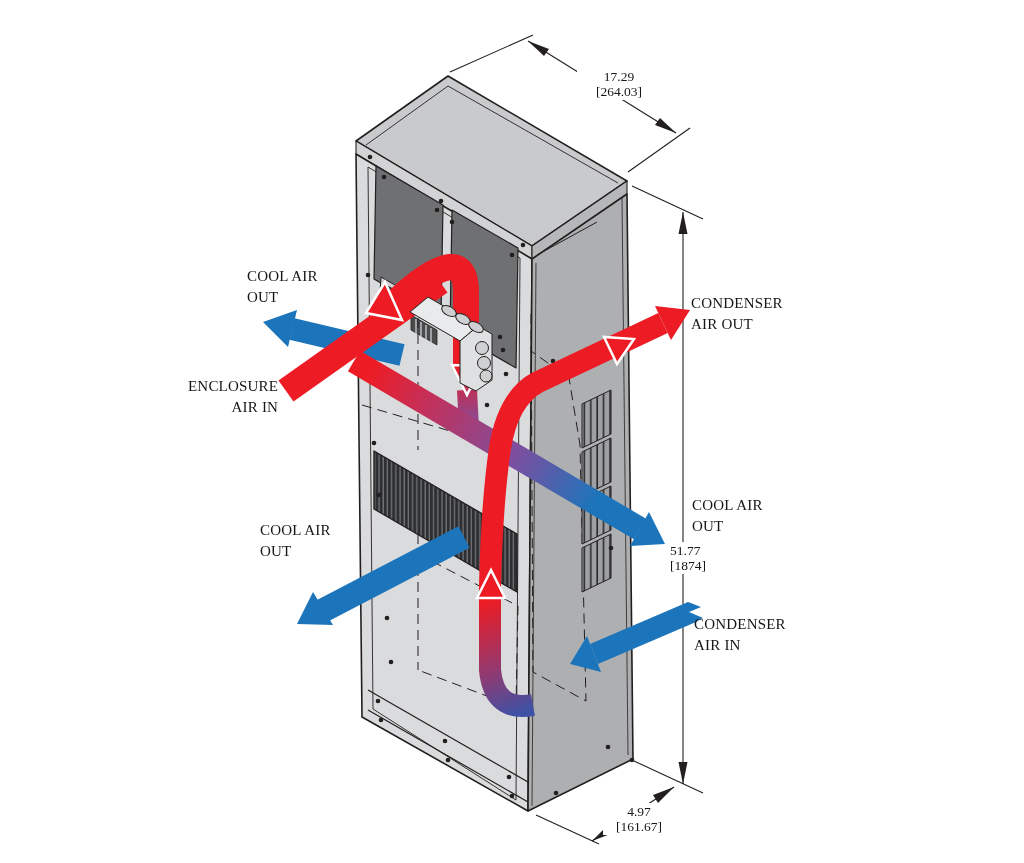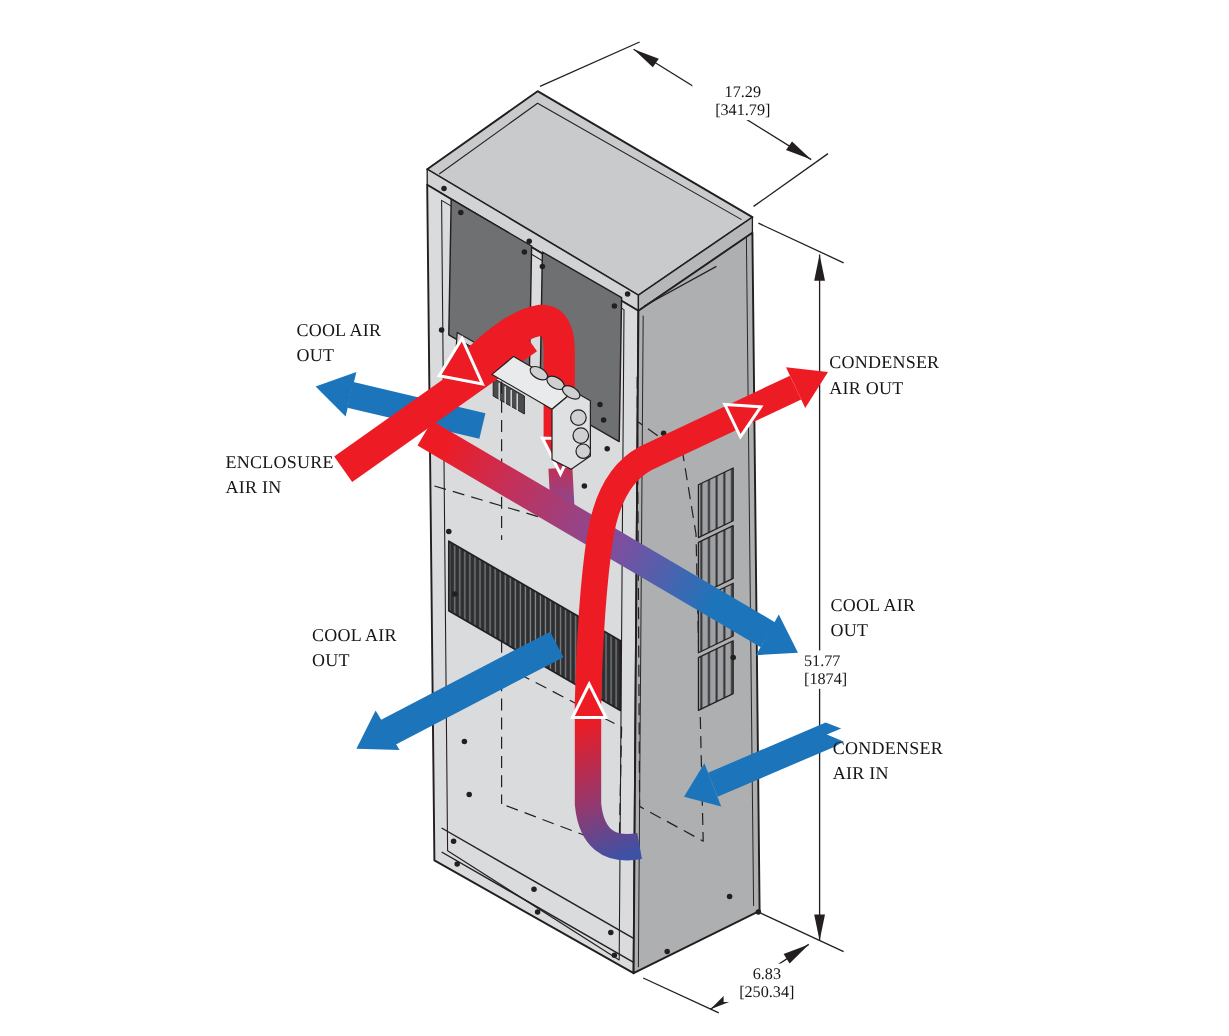--- a/index.html
+++ b/index.html
@@ -181,36 +181,36 @@
   </g>
 
   <g>
     <polygon points="590,630 688,588 701,593 689,598 703,604 696,608 598,650" fill="#1C75BB"></polygon>
     <polygon points="570,650 587,622 601,658" fill="#1C75BB"></polygon>
   </g>
 </svg>
 
   <div class="dim" style="left:577px;top:54px;width:80px;">
     <span>17.29</span>
-    <span>[341.79]</span>
+    <span>[264.03]</span>
   </div>
   <div class="dim left" style="left:668px;top:528px;width:42px;">
     <span>51.77</span>
     <span>[1874]</span>
   </div>
   <div class="dim" style="left:603px;top:789px;width:68px;">
-    <span>6.83</span>
-    <span>[250.34]</span>
+    <span>4.97</span>
+    <span>[161.67]</span>
   </div>
 
   <div class="lbl" style="left:247px;top:252px;">
     <span>COOL AIR</span>
     <span>OUT</span>
   </div>
-  <div class="lbl" style="left:188px;top:362px;">
+  <div class="lbl" style="left:188px;top:362px;text-align:right;">
     <span>ENCLOSURE</span>
     <span>AIR IN</span>
   </div>
   <div class="lbl" style="left:260px;top:506px;">
     <span>COOL AIR</span>
     <span>OUT</span>
   </div>
   <div class="lbl" style="left:691px;top:279px;">
     <span>CONDENSER</span>
     <span>AIR OUT</span>

